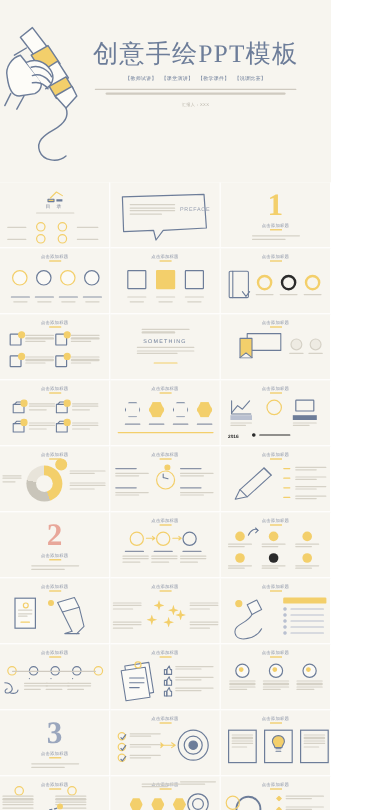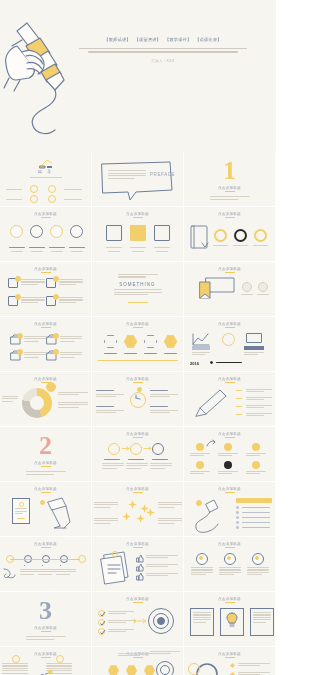--- a/index.html
+++ b/index.html
@@ -76,20 +76,21 @@
           <path d="M27 45 C33 43 39 46 42 51"></path>
           <path d="M27 51 C32 50 37 52 40 56"></path>
           <path d="M9 60 L4 70"></path>
           <path d="M20 62 L14 73"></path>
         </g>
         <path d="M55 72 C58 80 52 86 45 90 C36 95 30 100 33 108 C36 116 48 118 55 112" fill="none" stroke="#6d7d99" stroke-width="1.2" stroke-linecap="round"></path>
       </svg>
     </div>
 
     <div class="hero-text">
+      <div class="hero-title">创意手绘PPT模板</div>
       <div class="hero-tags">
           <span class="hero-tag">【教师试讲】</span>
           <span class="hero-tag">【课堂演讲】</span>
           <span class="hero-tag">【教学课件】</span>
           <span class="hero-tag">【说课比赛】</span>
         </div>
       <div class="hero-para">
         <div class="ln l1"></div>
         <div class="ln l2"></div>
       </div>

